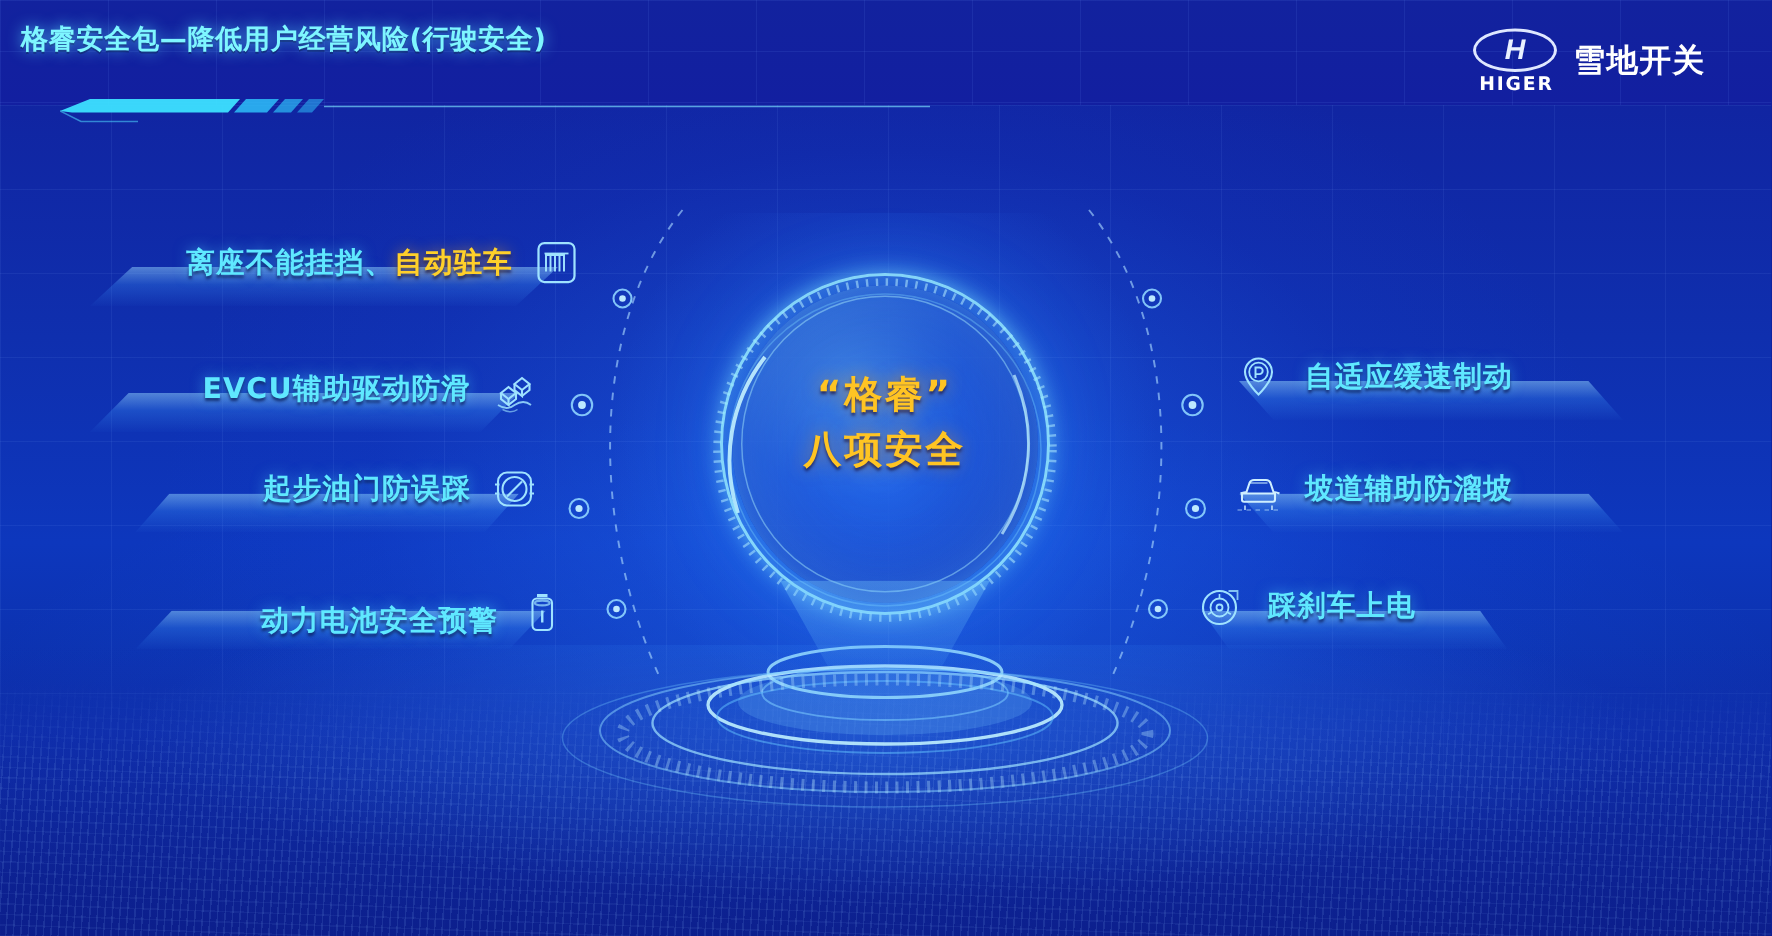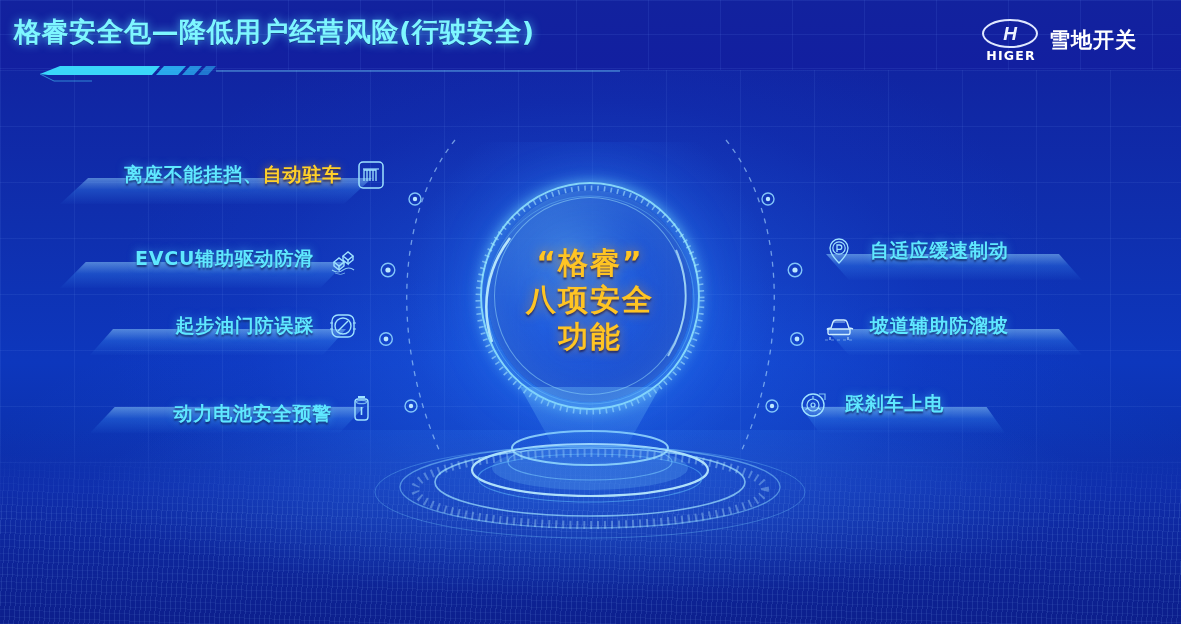--- a/index.html
+++ b/index.html
@@ -22,21 +22,21 @@
   .header-grid {
     position:absolute; inset:0;
     background-image:
       linear-gradient(rgba(120,160,255,.10) 1px, transparent 1px),
       linear-gradient(90deg, rgba(120,160,255,.10) 1px, transparent 1px);
     background-size:72px 34px;
     pointer-events:none;
   }
   .title {
     position:absolute; left:14px; top:14px;
-    font-size:27px; font-weight:bold; letter-spacing:.5px;
+    font-size:18px; font-weight:bold; letter-spacing:.5px;
     color:#7ef6ff;
     text-shadow:0 0 10px rgba(90,220,255,.75), 0 1px 0 #0a1570;
     white-space:nowrap;
     font-family:"DejaVu Sans","Liberation Sans",sans-serif;
   }
 
   
   .accent-line { position:absolute; left:40px; top:62px; width:580px; height:22px; z-index:31; }
 
   
@@ -113,21 +113,21 @@
   }
   .core-ring-b {
     position:absolute; left:24px; top:15px; width:192px; height:198px; border-radius:50%;
     border:1px solid rgba(170,240,255,.45);
   }
   .core-text {
     position:absolute; left:0; top:62px; width:240px; text-align:center; z-index:3;
     font-family:"DejaVu Sans","Liberation Sans",sans-serif;
   }
   .core-text div {
-    color:#ffc423; font-size:30px; font-weight:bold; line-height:37px; letter-spacing:2px;
+    color:#ffc423; font-size:25px; font-weight:bold; line-height:37px; letter-spacing:2px;
     text-shadow:0 0 12px rgba(255,150,0,.55), 0 2px 2px rgba(10,20,90,.8);
   }
   .core-cone {
     position:absolute; left:44px; top:205px; width:152px; height:60px;
     background:linear-gradient(180deg, rgba(120,205,255,.34), rgba(90,180,255,.10));
     clip-path:polygon(4% 0%, 96% 0%, 74% 100%, 26% 100%);
   }
 
   
   .label-row { position:absolute; height:46px; display:flex; align-items:center; z-index:20; white-space:nowrap; }
@@ -239,21 +239,20 @@
       <circle cx="120" cy="124" r="112" fill="none" stroke="#bdeeff" stroke-width="5" stroke-dasharray="1.6 5" opacity=".55"></circle>
       <circle cx="120" cy="124" r="104" fill="none" stroke="#7fd8ff" stroke-width="1" opacity=".35"></circle>
       <path d="M 22 166 A 112 112 0 0 1 40 62" fill="none" stroke="#c8f3ff" stroke-width="2.6" opacity=".9"></path>
       <path d="M 206 74 A 112 112 0 0 1 198 180" fill="none" stroke="#c8f3ff" stroke-width="2" opacity=".7"></path>
     </svg>
     <div class="core-ring-a"></div>
     <div class="core-ring-b"></div>
     <div class="core-text">
       <div>“格睿”</div>
       <div>八项安全</div>
-      <div>功能</div>
     </div>
     <div class="core-cone"></div>
   </div>
 
   <div class="label-row left" style="left:60px; top:152px; width:330px;">
     <div class="plate" style="width:312px;"></div>
     <span class="lbl-text c-cyan">离座不能挂挡、</span>
     <span class="lbl-text c-gold">自动驻车</span>
     <span class="lbl-icon gap-l">
       <svg viewBox="0 0 34 34" fill="none" stroke="#9fe2ff" stroke-width="1.5">

